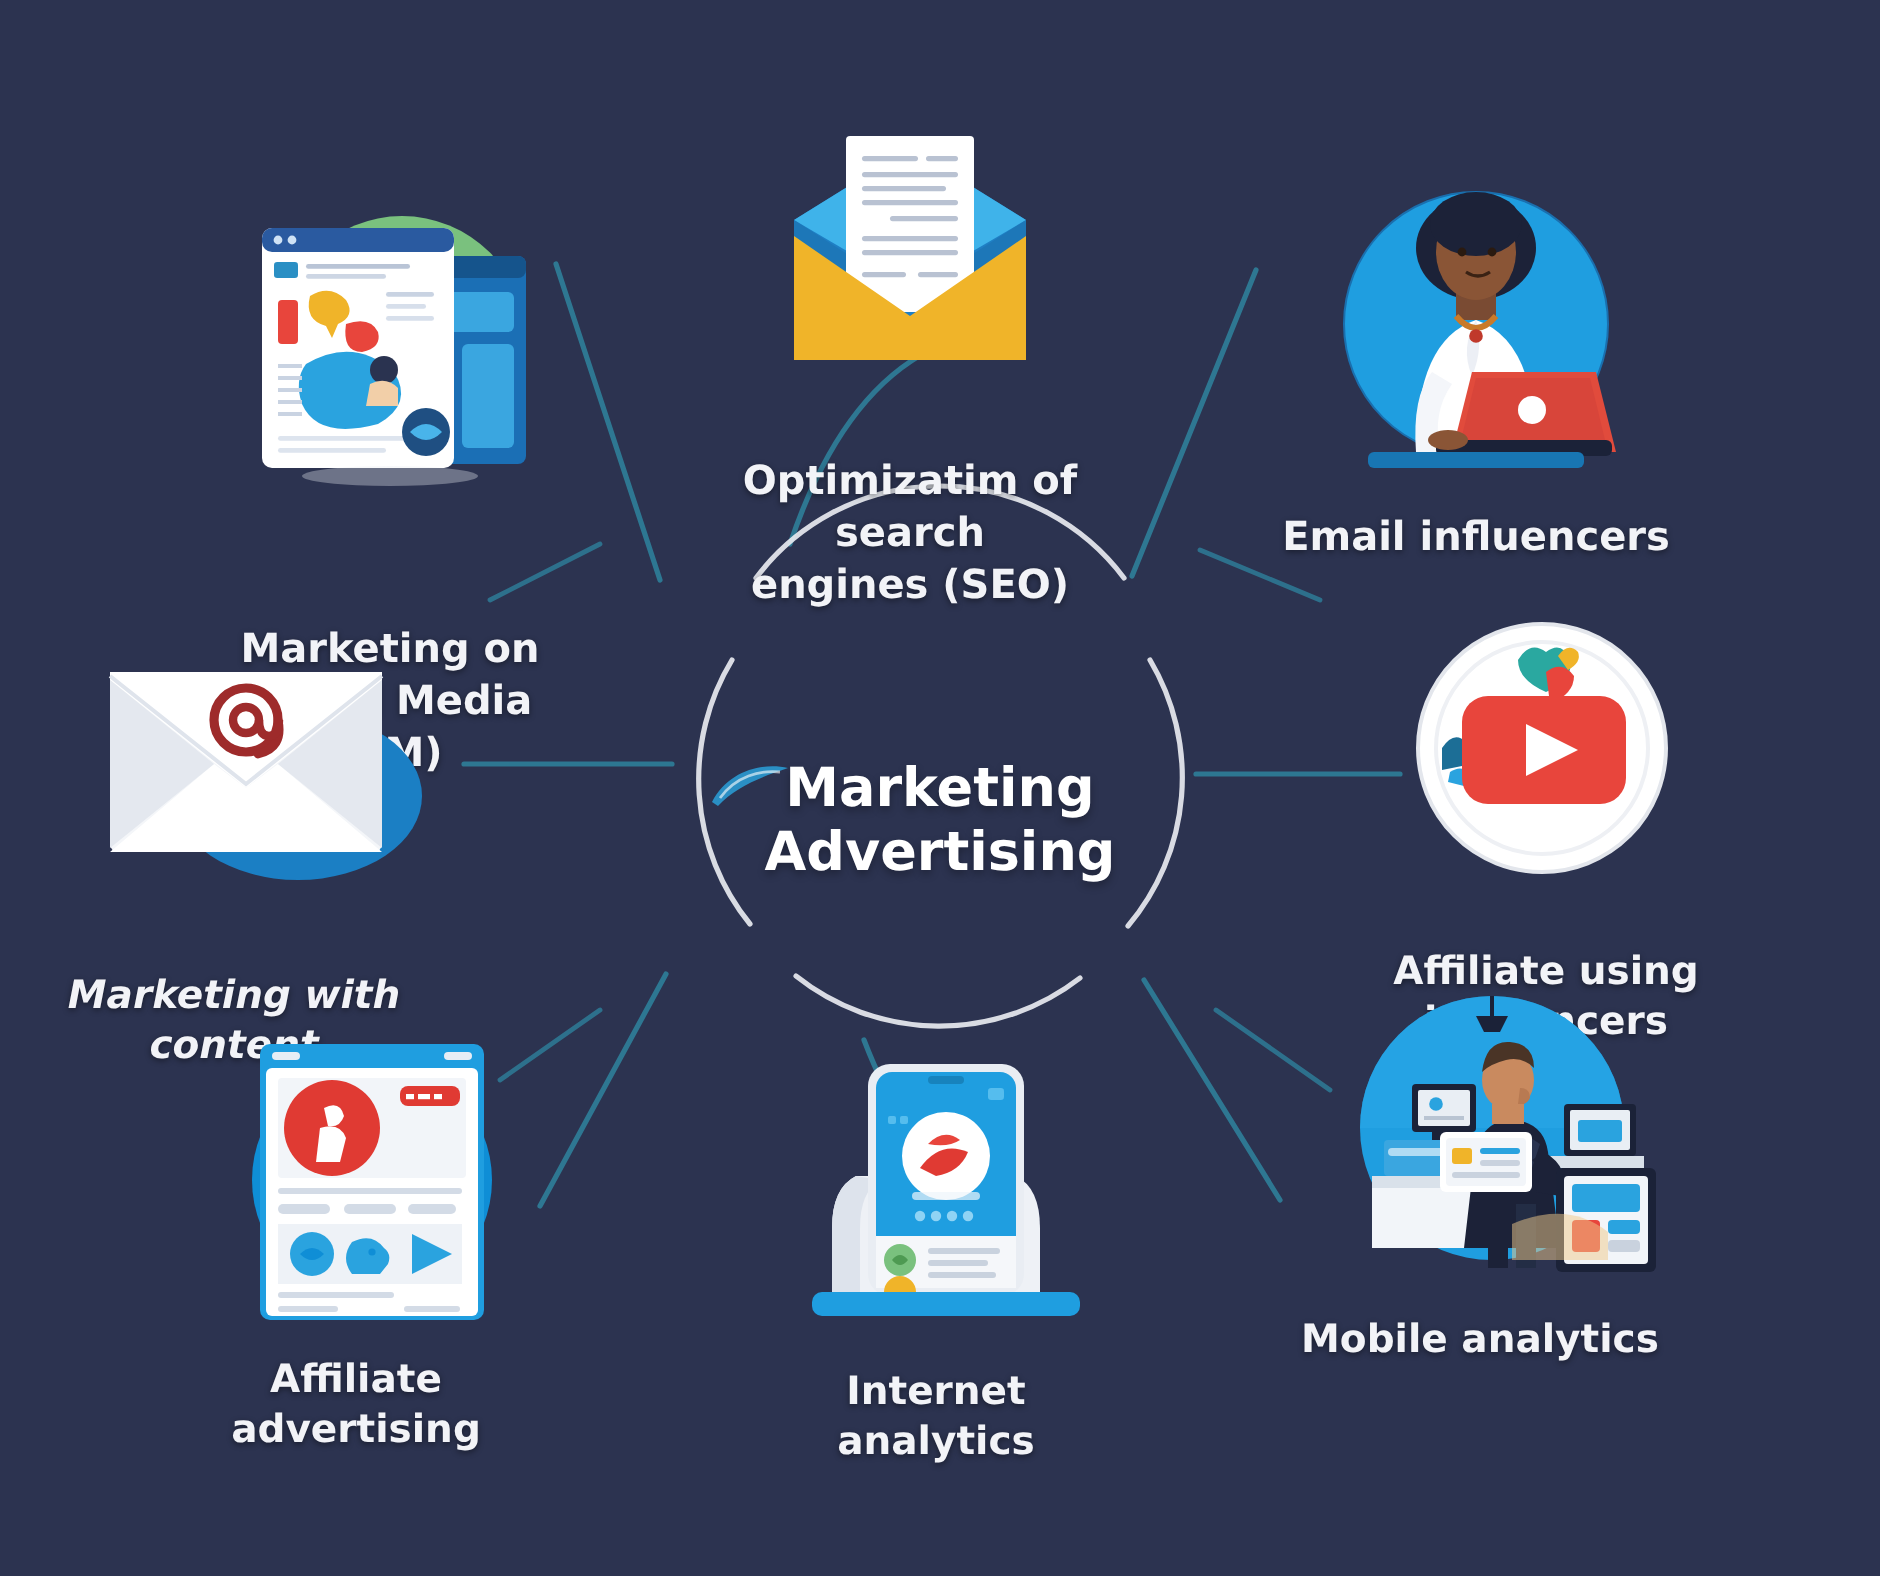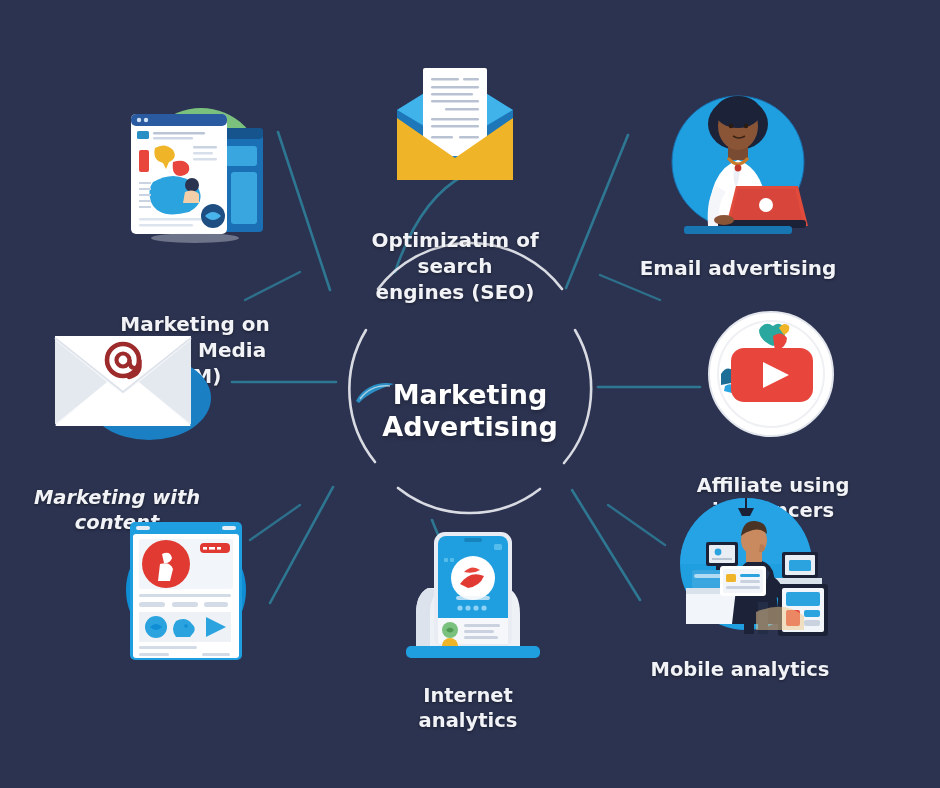--- a/index.html
+++ b/index.html
@@ -261,21 +261,21 @@
         <path d="M78 96 L140 96 L150 136 L68 136 Z" fill="#e14b3c"></path>
         <path d="M80 99 L137 99 L145 132 L72 132 Z" fill="#d8453a"></path>
         <circle cx="108" cy="115" r="7" fill="#ffffff"></circle>
         <rect x="60" y="130" width="88" height="8" rx="3" fill="#1b2238"></rect>
 
         <ellipse cx="66" cy="130" rx="10" ry="5" fill="#8a5536"></ellipse>
 
         <rect x="26" y="136" width="108" height="8" rx="3" fill="#1876b3"></rect>
       </svg>
     </div>
-    <div class="node-label">Email advertising</div>
+    <div class="node-label">Email influencers</div>
   </div>
 
   <div class="node" id="node-influencer">
     <div class="node-icon">
       <svg width="160" height="140" viewBox="0 0 160 140">
         <circle cx="78" cy="66" r="62" fill="#ffffff"></circle>
         <circle cx="78" cy="66" r="62" fill="none" stroke="#e3e6ec" stroke-width="2"></circle>
         <circle cx="78" cy="66" r="53" fill="none" stroke="#eef0f4" stroke-width="2"></circle>
 
         <path d="M66 22 q6 -10 14 -4 q8 -6 12 4 q2 10 -12 16 q-14 -6 -14 -16z" fill="#2aa8a0"></path>
@@ -352,20 +352,21 @@
         <path d="M78 109 q10 -5 16 3 q4 3 2 8 l-4 5 -14 0 q-6 -8 0 -16z" fill="#2aa3df"></path>
         <circle cx="88" cy="114" r="1.8" fill="#0f8ed6"></circle>
         <path d="M108 105 L128 115 L108 125 Z" fill="#2aa3df"></path>
         <g fill="#d3dbe6">
           <rect x="41" y="134" width="58" height="3" rx="1.5"></rect>
           <rect x="41" y="141" width="30" height="3" rx="1.5"></rect>
           <rect x="104" y="141" width="28" height="3" rx="1.5"></rect>
         </g>
       </svg>
     </div>
+    <div class="node-label">Affiliate advertising</div>
   </div>
 
   <div class="node" id="node-internet">
     <div class="node-icon">
       <svg width="170" height="140" viewBox="0 0 170 140">
 
         <path d="M40 70 q-12 6 -12 26 l0 34 q0 6 8 6 l88 0 q8 0 8 -6 l0 -34 q0 -20 -12 -26 z" fill="#eef1f6"></path>
         <path d="M40 70 q-12 6 -12 26 l0 34 l14 0 l0 -34 q0 -18 10 -24z" fill="#dde3ec"></path>
 
         <rect x="46" y="14" width="78" height="116" rx="11" fill="#e9edf3"></rect>

